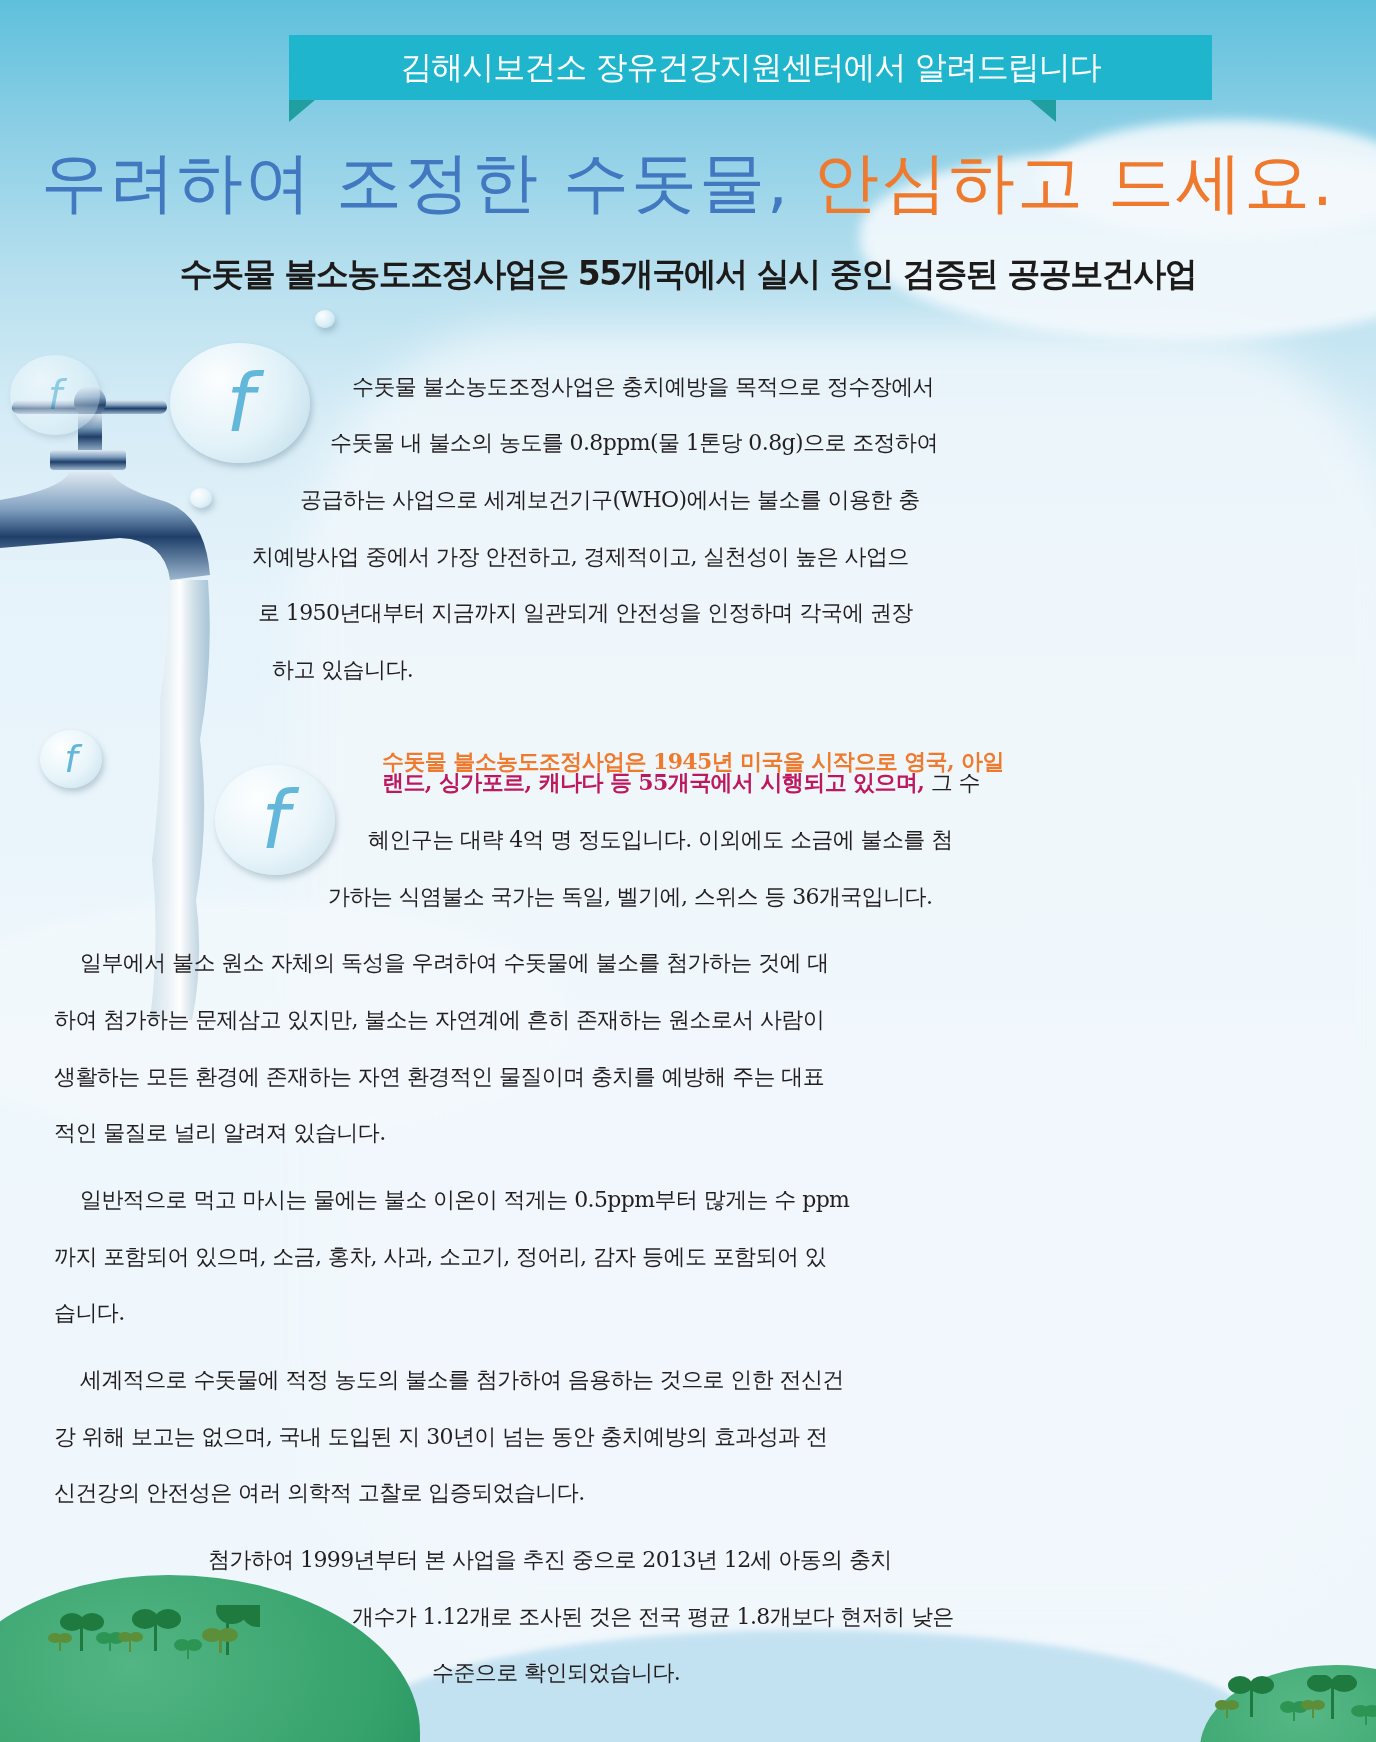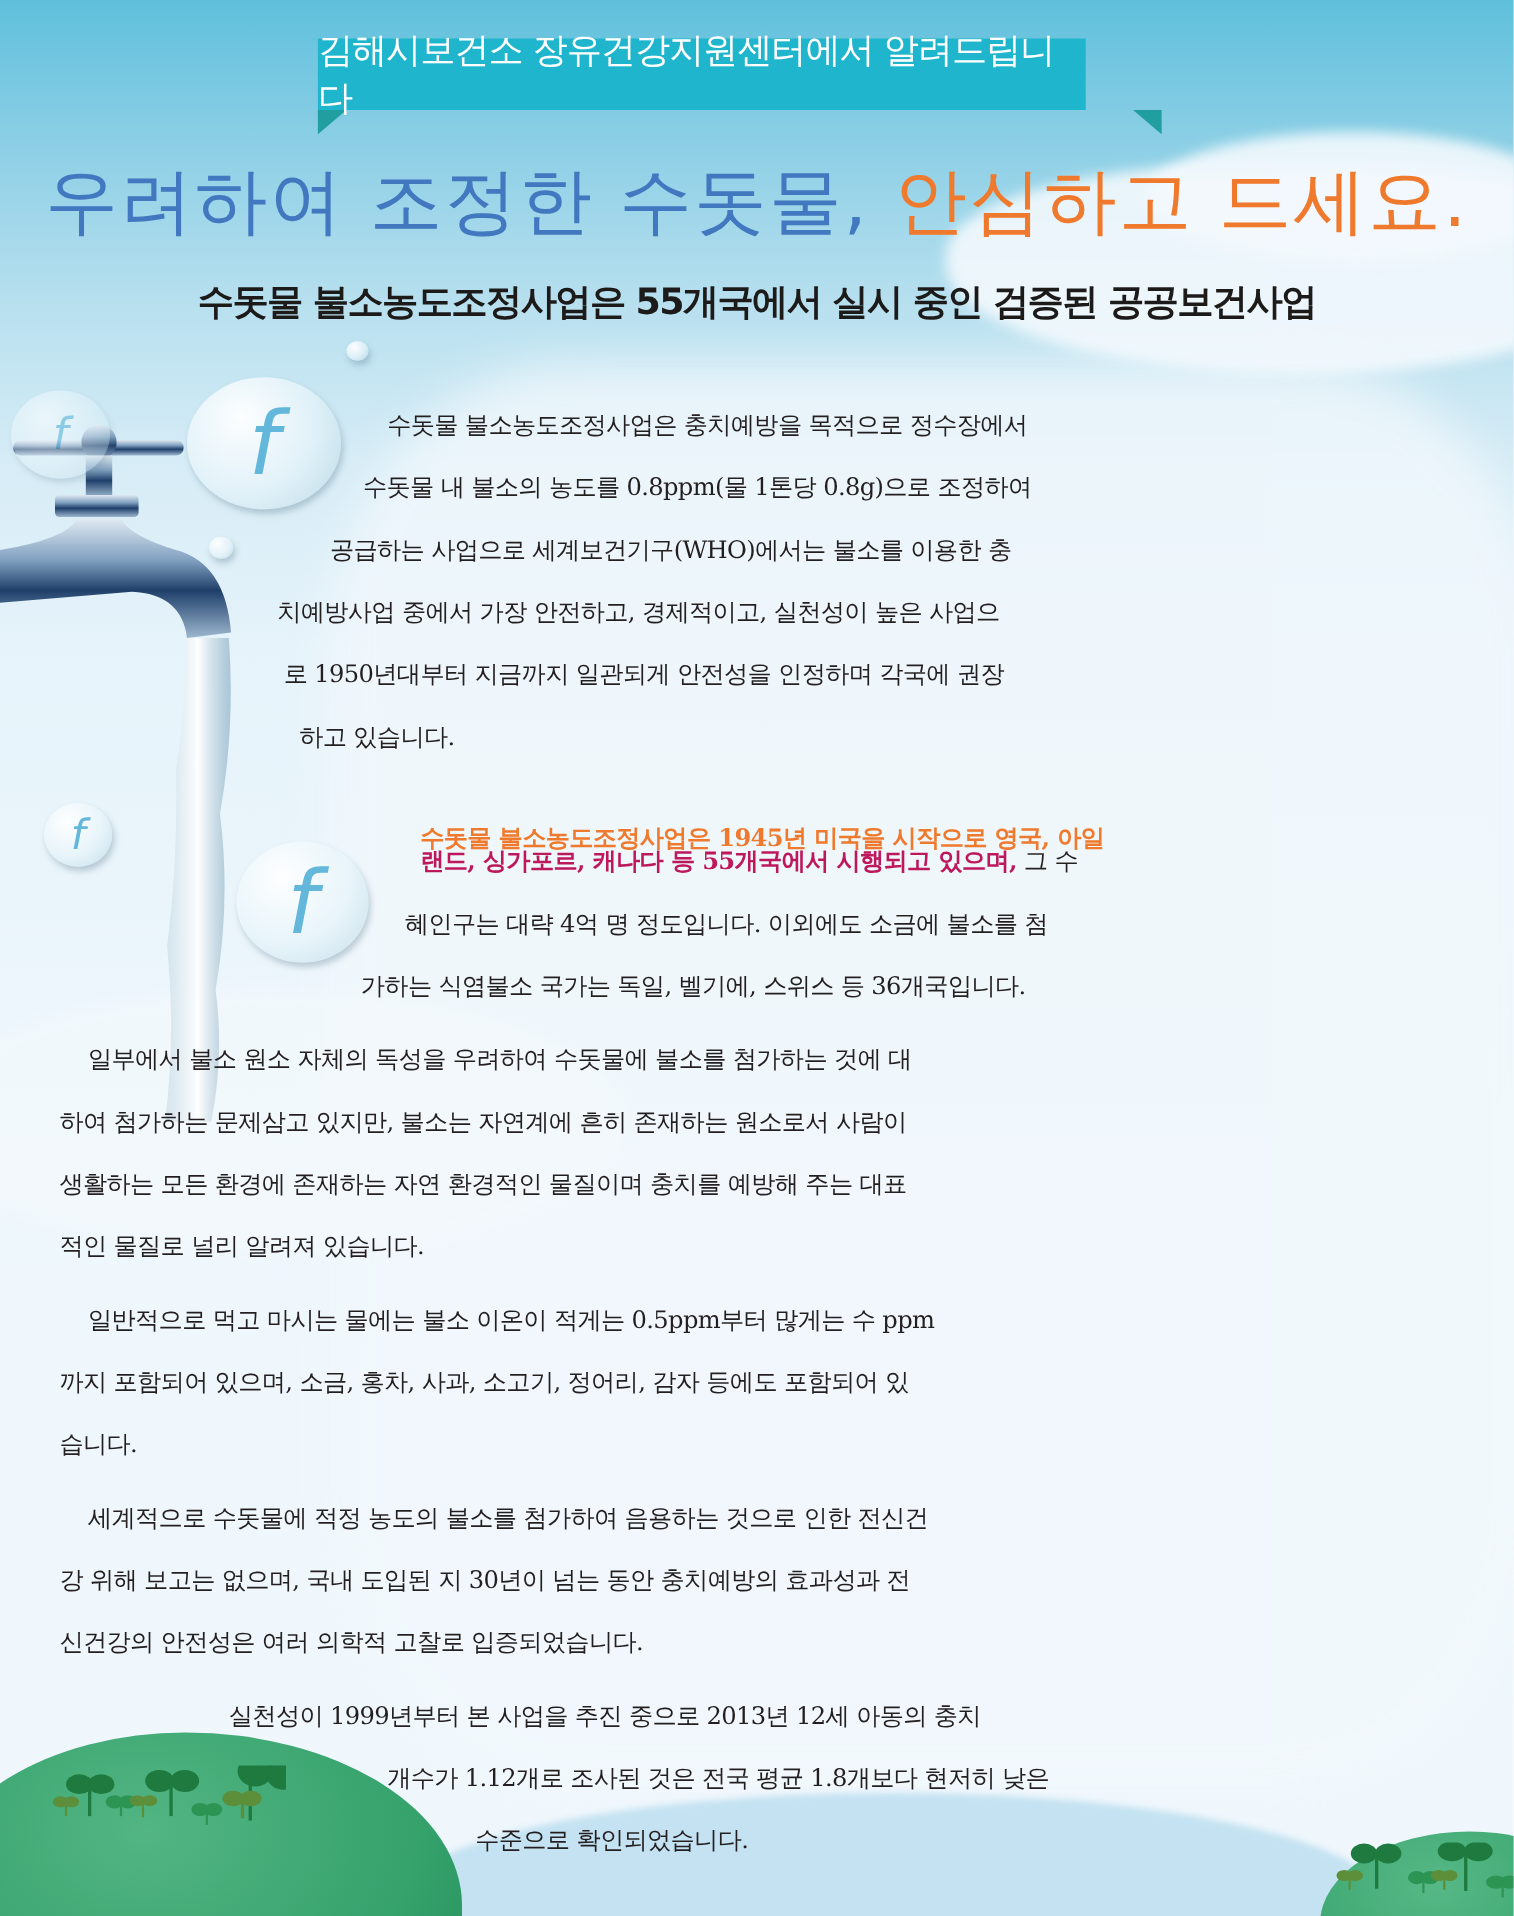--- a/index.html
+++ b/index.html
@@ -18,21 +18,21 @@
       filter: blur(6px);
       opacity: 0.9;
     }
     .cloud-top-right { left: 860px; top: 150px; width: 620px; height: 190px; border-radius: 45% 40% 50% 55%; }
     .cloud-top-right2 { left: 1040px; top: 120px; width: 380px; height: 120px; }
     .cloud-mid-left { left: -80px; top: 900px; width: 650px; height: 240px; opacity: 0.8; }
     .cloud-body { left: 300px; top: 330px; width: 1100px; height: 1300px; border-radius: 20%; background: #f2f8fc; opacity: 0.75; filter: blur(20px); }
 
     
     .banner {
-      position: absolute; left: 289px; top: 35px; width: 698px; height: 65px;
+      position: absolute; left: 289px; top: 35px; width: 923px; height: 65px;
       background: #1fb6cd;
       display: flex; align-items: center; justify-content: center;
     }
     .banner-fold-left, .banner-fold-right {
       position: absolute; top: 100px; width: 0; height: 0;
       border-top: 22px solid #219ea0;
     }
     .banner-fold-left { left: 289px; border-right: 26px solid transparent; }
     .banner-fold-right { left: 1030px; border-left: 26px solid transparent; }
     .banner-text {
@@ -227,15 +227,15 @@
   <g fill="#5d8f3a">
     <ellipse cx="12" cy="30" rx="7" ry="5"></ellipse>
       <ellipse cx="22" cy="30" rx="7" ry="5"></ellipse>
       <rect x="16" y="31" width="2" height="12"></rect>
     <ellipse cx="98" cy="30" rx="7" ry="5"></ellipse>
       <ellipse cx="108" cy="30" rx="7" ry="5"></ellipse>
       <rect x="102" y="31" width="2" height="12"></rect>
   </g>
 </svg>
 
-<div class="line" style="left:208px;top:1545px;">실천성이 1999년부터 본 사업을 추진 중으로 2013년 12세 아동의 충치</div>
+<div class="line" style="left:208px;top:1545px;">첨가하여 1999년부터 본 사업을 추진 중으로 2013년 12세 아동의 충치</div>
 <div class="line" style="left:352px;top:1602px;">개수가 1.12개로 조사된 것은 전국 평균 1.8개보다 현저히 낮은</div>
 <div class="line" style="left:432px;top:1658px;">수준으로 확인되었습니다.</div>
 
 </body></html>

